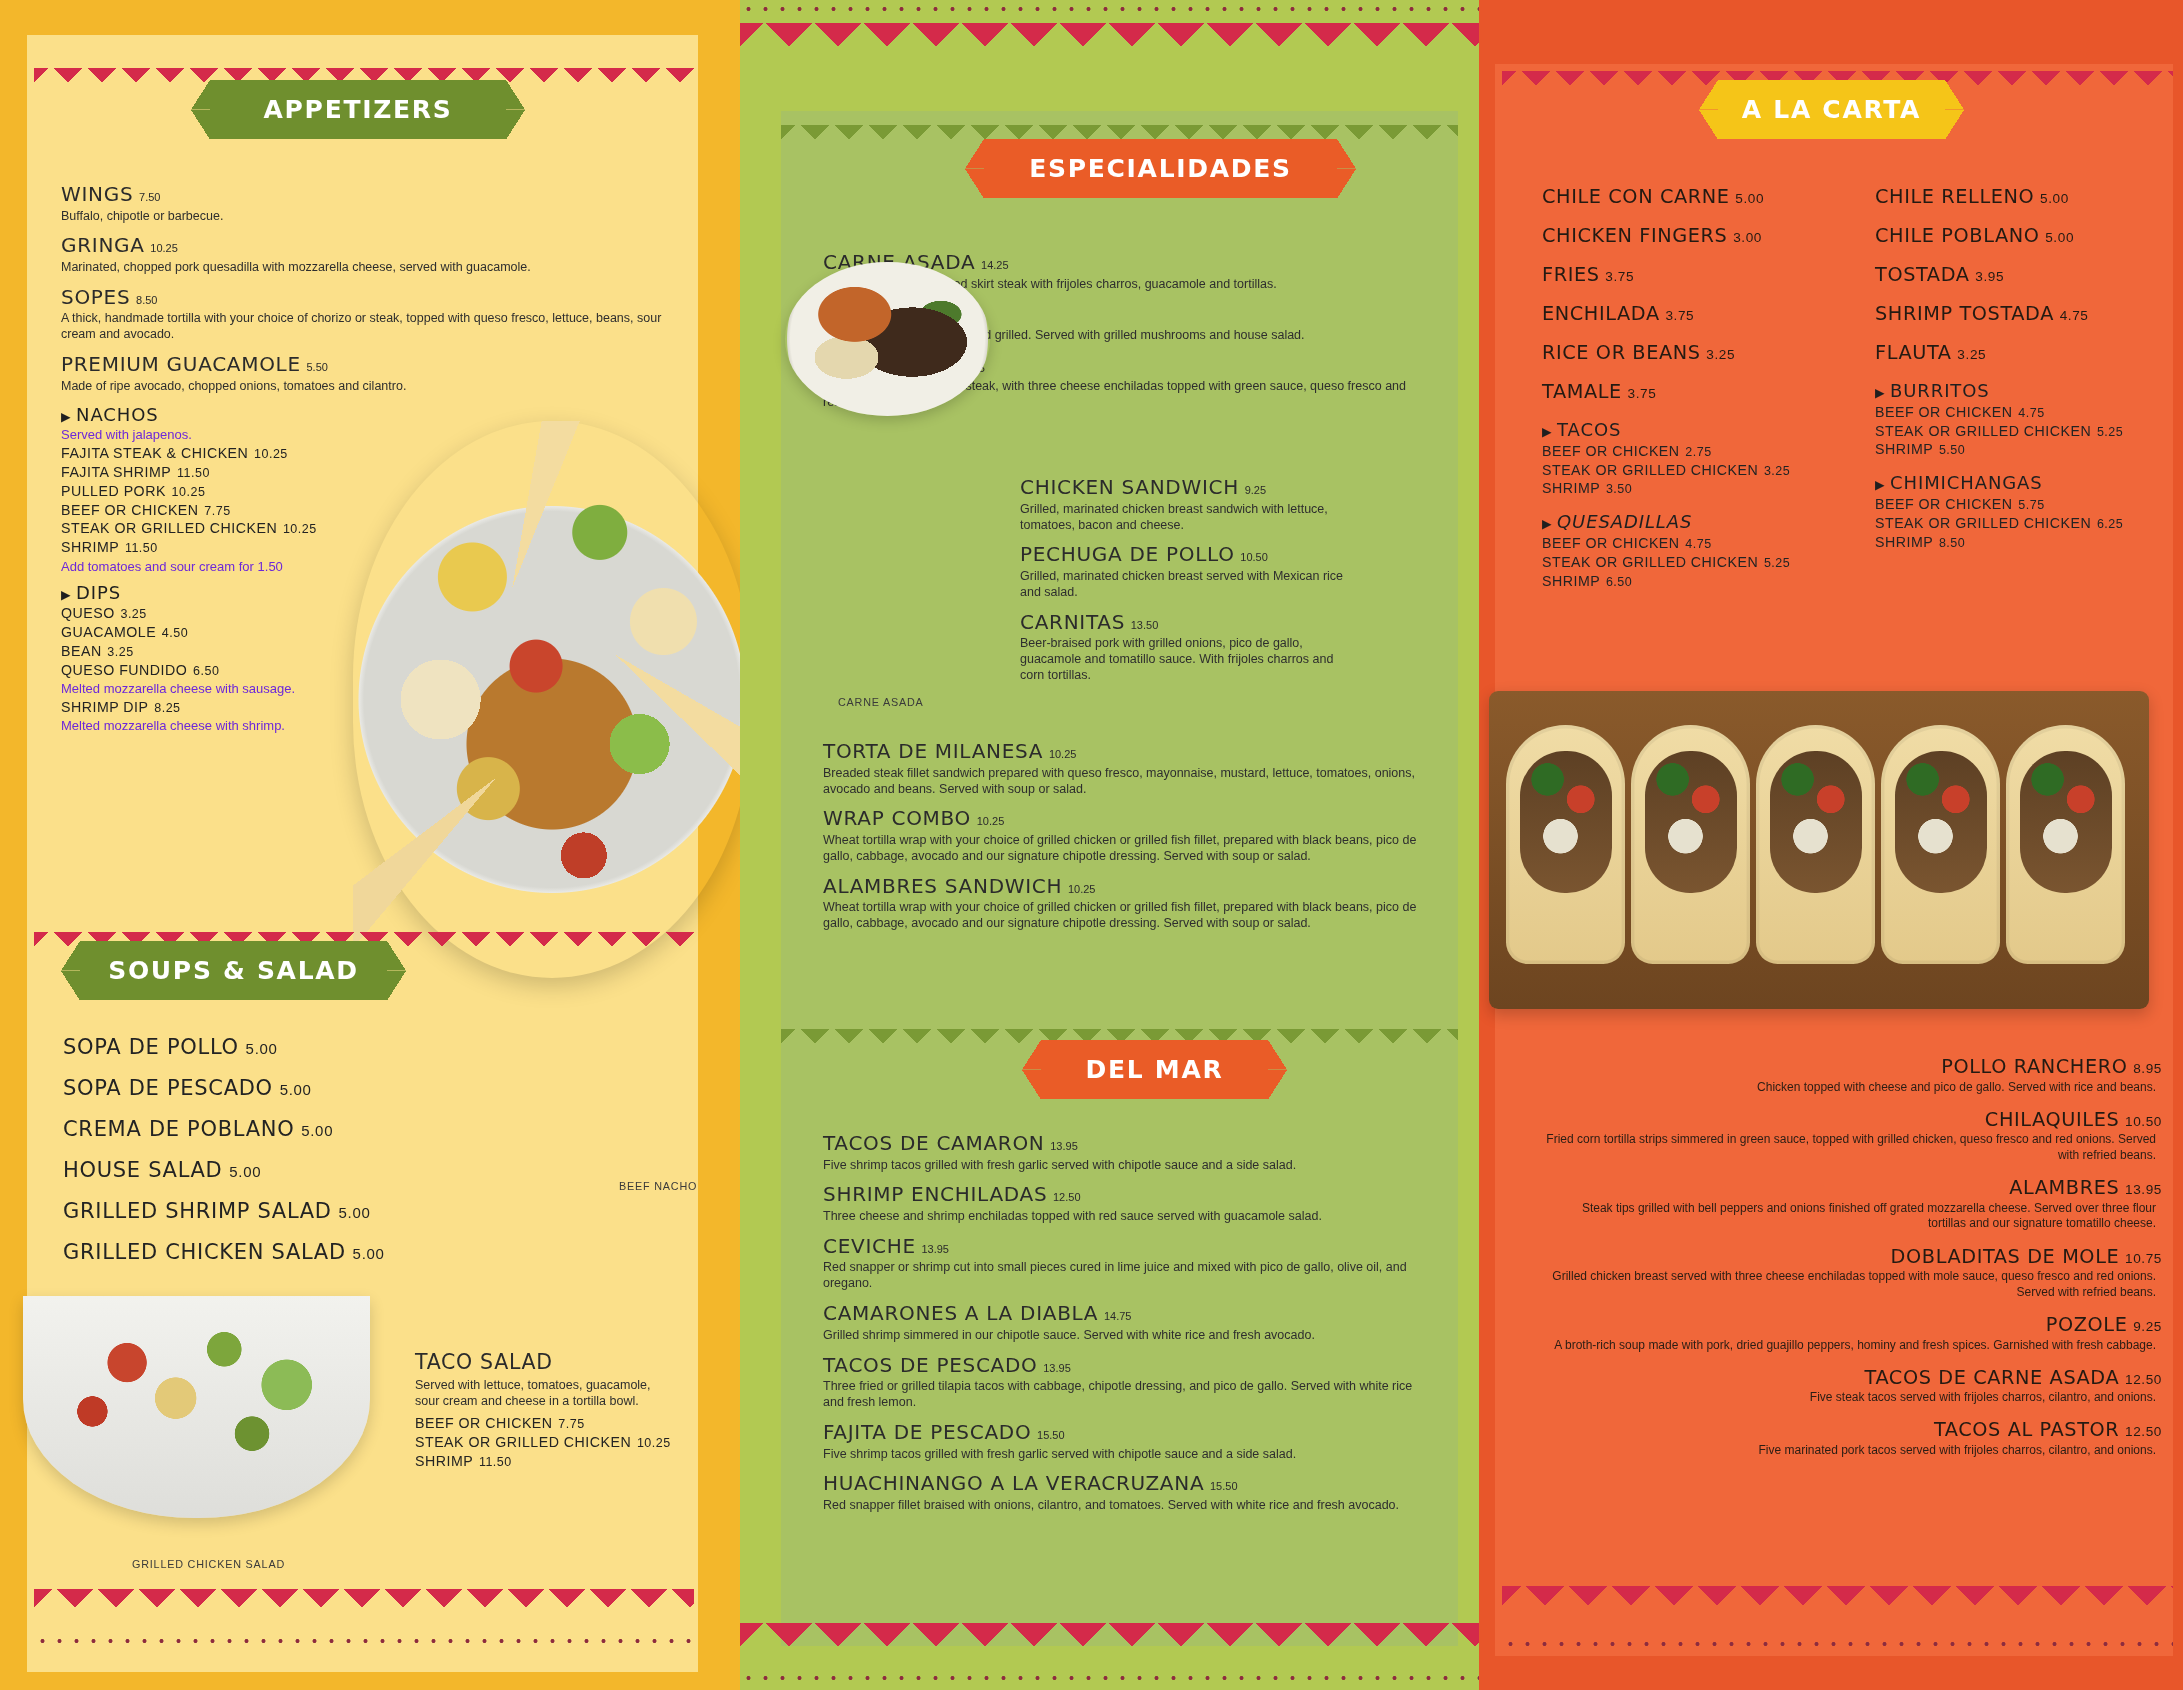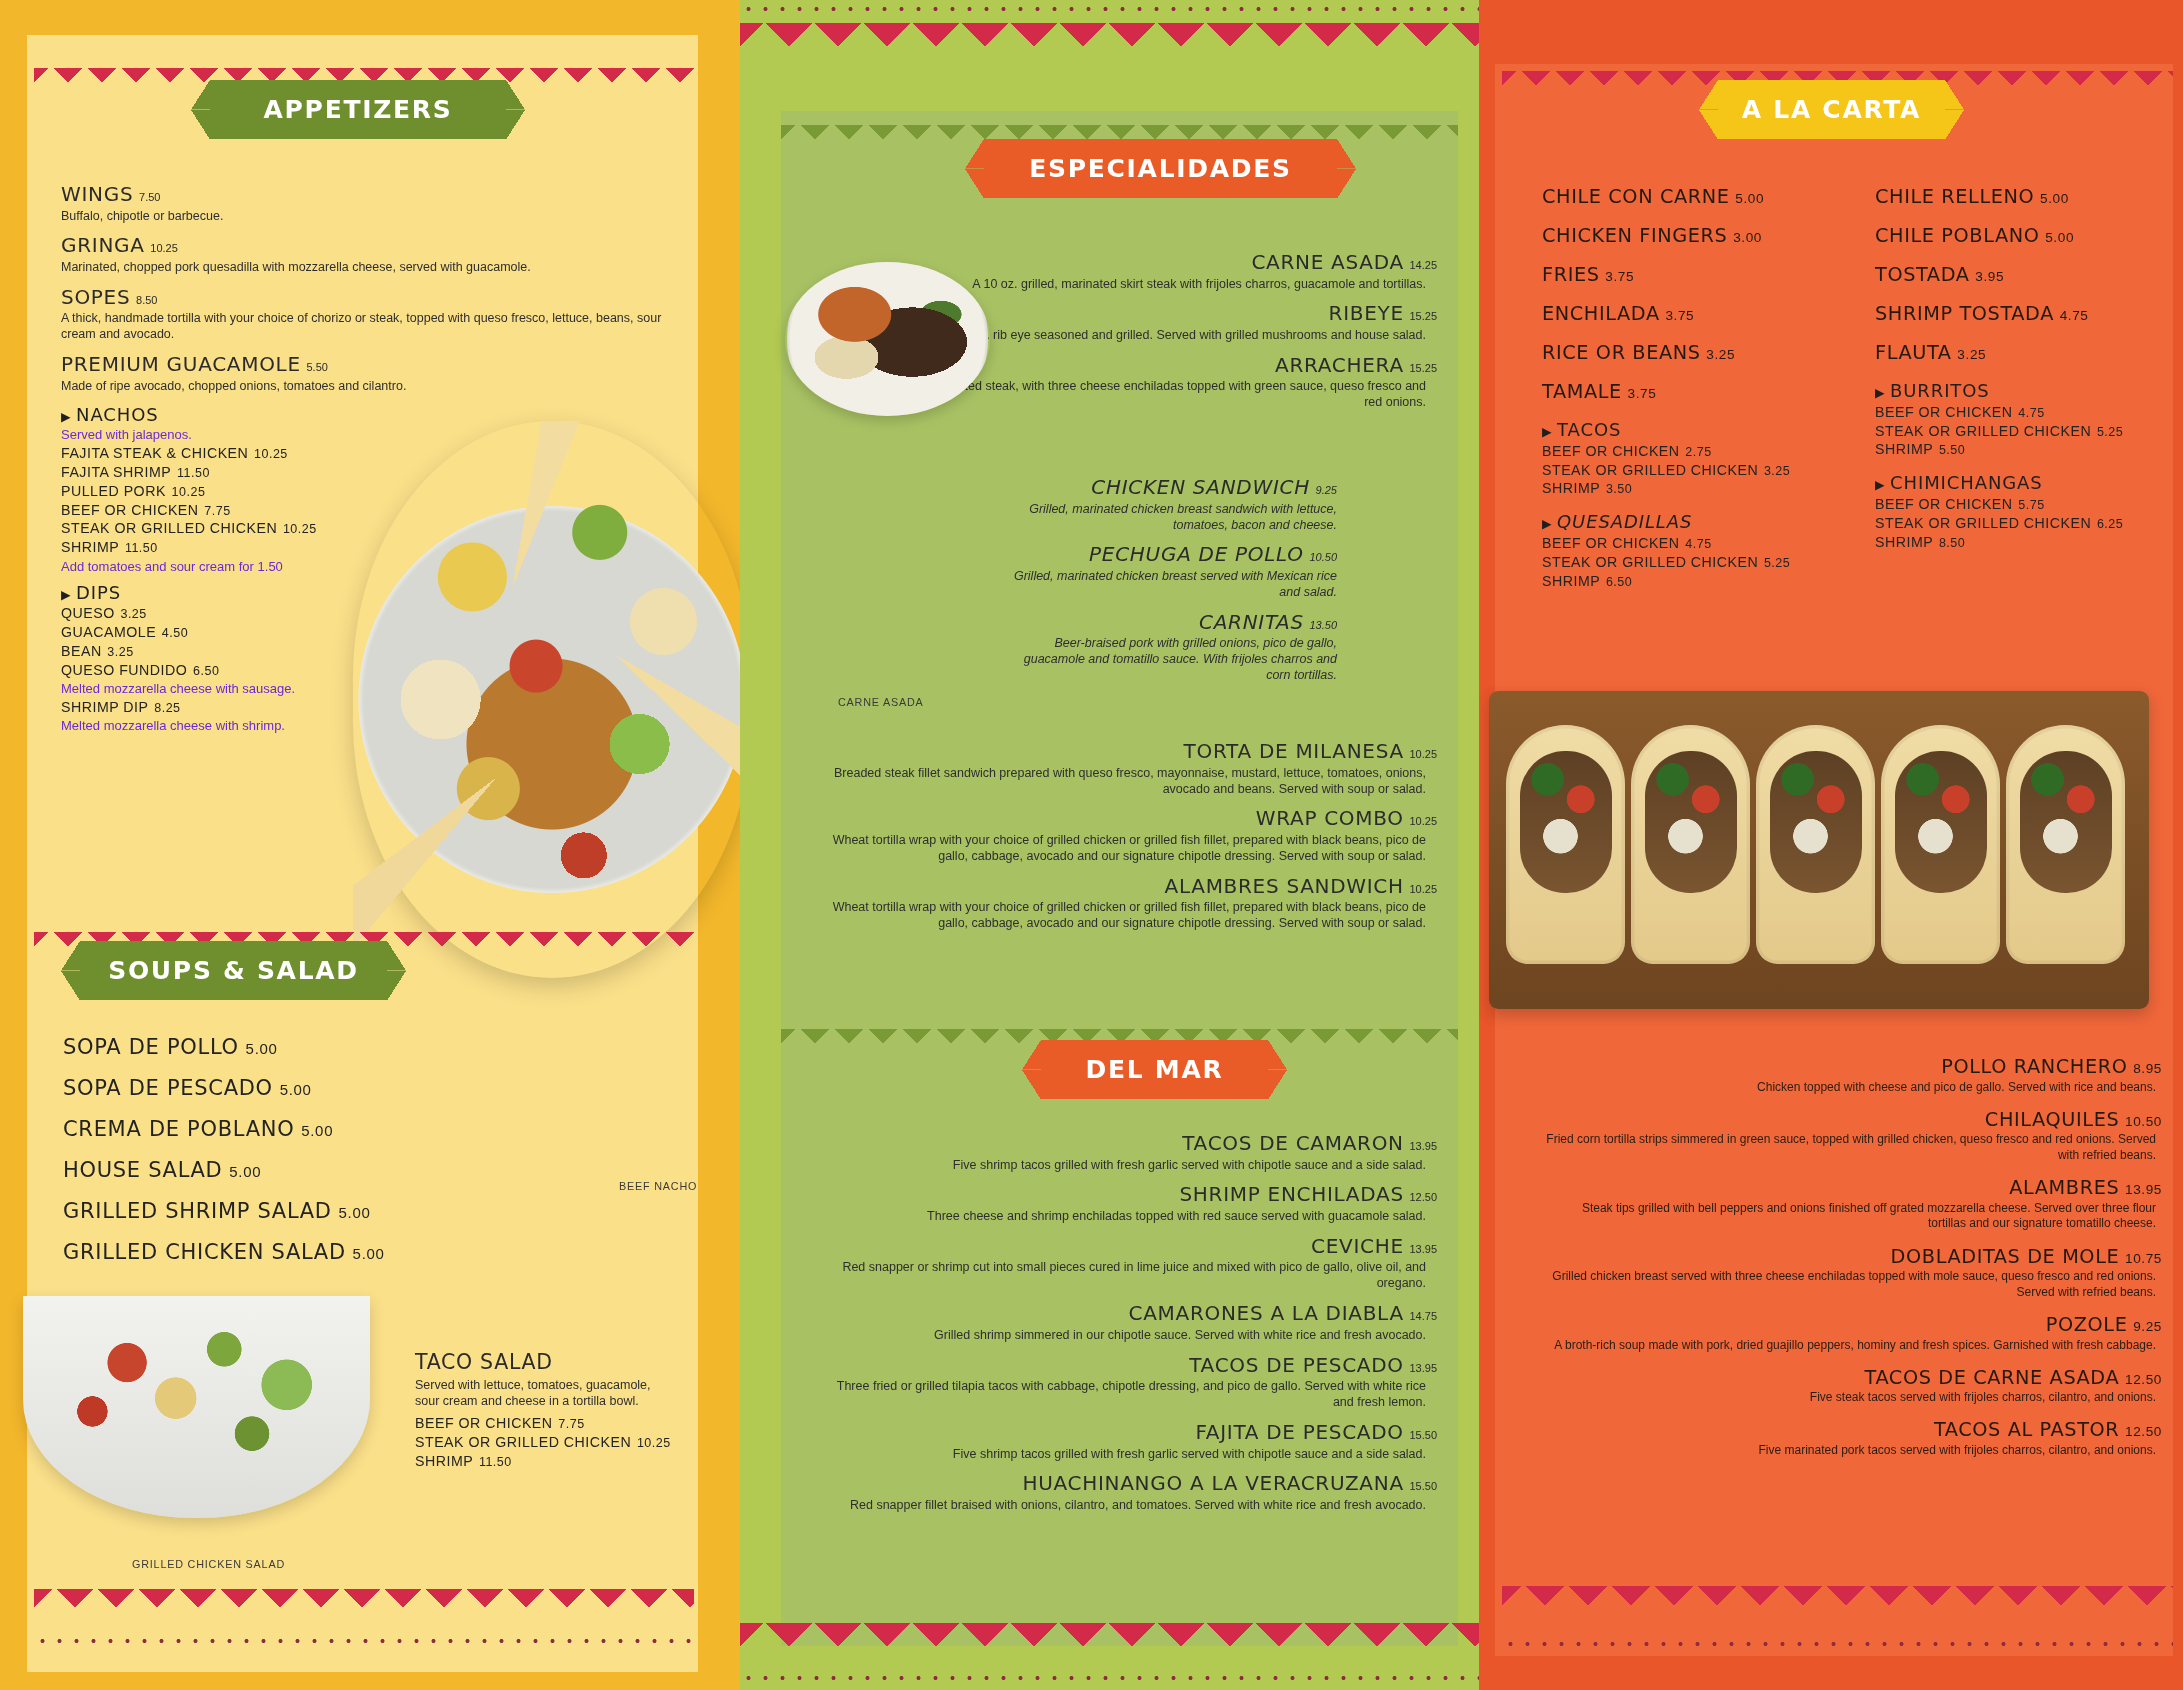--- a/index.html
+++ b/index.html
@@ -27,21 +27,20 @@
     position: absolute;
     left: 27px; top: 35px;
     width: 671px; height: 1637px;
     background: #fbe08a;
   }
   .panel-mid {
     position: relative;
     width: 739px; height: 1690px;
     background: #b2c952;
     overflow: hidden;
-    text-align: right;
   }
   .panel-mid-inner {
     position: absolute;
     left: 41px; top: 111px;
     width: 677px; height: 1535px;
     background: #a8c263;
   }
   .panel-right {
     position: relative;
     width: 704px; height: 1690px;
@@ -432,21 +431,21 @@
           <div class="item">
             <div class="item-head"><span>ARRACHERA</span><span class="price">15.25</span></div>
             <div class="item-desc">A 10 oz. prime marinated steak, with three cheese enchiladas topped with green sauce, queso fresco and red onions.</div>
           </div>
         </div>
     </div>
 
     <div class="asada-plate"></div>
     <div class="photo-caption" style="left:98px; top:696px;">CARNE ASADA</div>
 
-    <div class="items" style="left:267px; top:475px; width:330px;font-style:italic;">
+    <div class="items" style="left:280px; top:475px; width:330px;">
       <div id="mid-esp-right">
           <div class="item">
             <div class="item-head"><span>CHICKEN SANDWICH</span><span class="price">9.25</span></div>
             <div class="item-desc">Grilled, marinated chicken breast sandwich with lettuce, tomatoes, bacon and cheese.</div>
           </div>
           <div class="item">
             <div class="item-head"><span>PECHUGA DE POLLO</span><span class="price">10.50</span></div>
             <div class="item-desc">Grilled, marinated chicken breast served with Mexican rice and salad.</div>
           </div>
           <div class="item">

